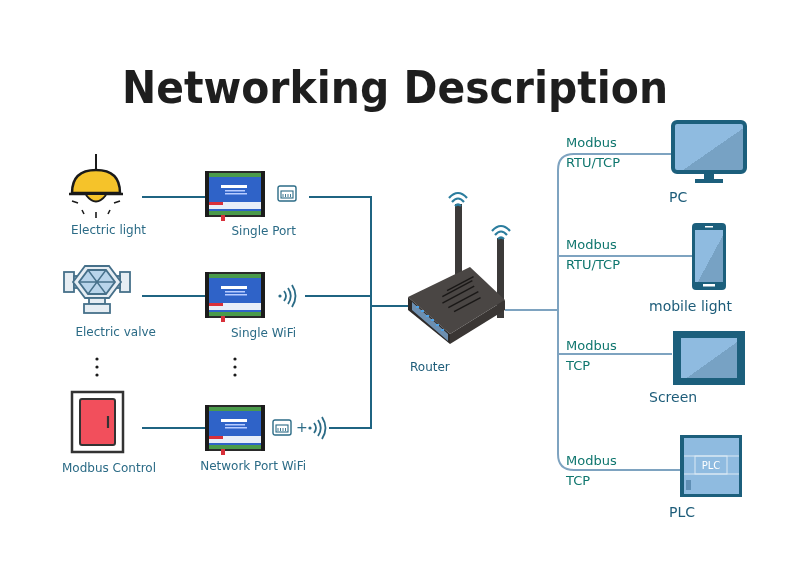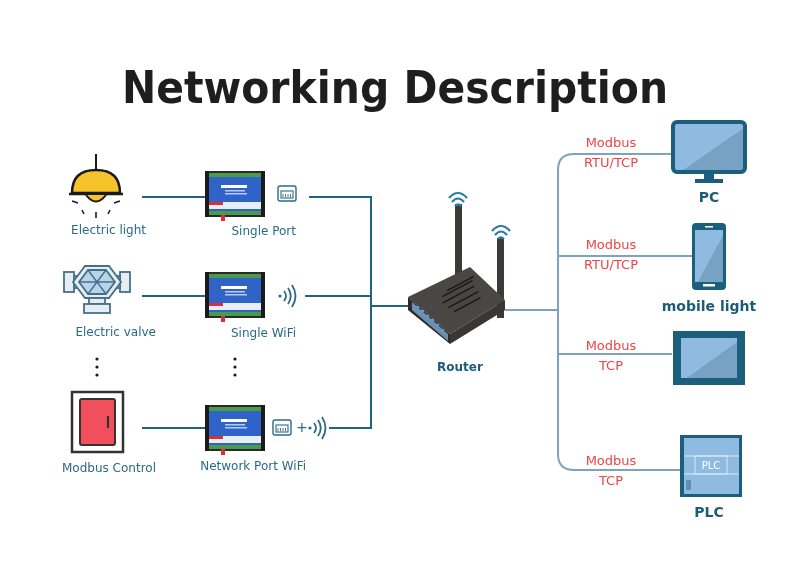--- a/index.html
+++ b/index.html
@@ -5,23 +5,23 @@
   html, body { margin:0; padding:0; background:#ffffff; }
   body { width:790px; height:577px; position:relative; overflow:hidden;
          font-family: "Liberation Sans", "DejaVu Sans", sans-serif; }
   #title { position:absolute; left:0; top:62px; width:790px; text-align:center;
            font-size:44px; font-weight:bold; color:#1e1e1e; letter-spacing:0px;
            font-family: "DejaVu Sans", sans-serif; font-weight:600; transform:scaleX(0.93); }
   svg#diagram { position:absolute; left:0; top:0; }
   .lbl { position:absolute; font-family:"DejaVu Sans", sans-serif; font-size:12px;
          color:#2b6b86; text-align:right; white-space:nowrap; }
   .lbl-dark { position:absolute; font-family:"DejaVu Sans", sans-serif; font-size:14px;
-         color:#1d5c79; text-align:center; white-space:nowrap;font-weight:bold; }
+         color:#1d5c79; text-align:left; white-space:nowrap; }
   .proto { position:absolute; font-family:"DejaVu Sans", sans-serif; font-size:13px;
-         color:#ef4444; text-align:center; line-height:20px; white-space:nowrap; }
+         color:#0f766e; line-height:20px; white-space:nowrap; }
 </style>
 </head>
 <body>
 
 <div id="title">Networking Description</div>
 
 <svg id="diagram" width="790" height="577" viewBox="0 0 790 577">
   <defs>
     <linearGradient id="scr" x1="0" y1="0" x2="1" y2="1">
       <stop offset="0.55" stop-color="#8fbbe0"></stop>
@@ -208,14 +208,15 @@
   <div>TCP</div>
 </div>
 <div class="proto" style="left:566px; top:451px; width:90px;">
   <div>Modbus</div>
   <div>TCP</div>
 </div>
 
 <div class="lbl-dark" style="left:669px; top:189px; width:80px;">PC</div>
 <div class="lbl-dark" style="left:649px; top:298px; width:120px;">mobile light</div>
 <div class="lbl-dark" style="left:649px; top:389px; width:120px; line-height:16px;">
+  <div>Screen</div>
 </div>
 <div class="lbl-dark" style="left:669px; top:504px; width:80px;">PLC</div>
 
 </body></html>

